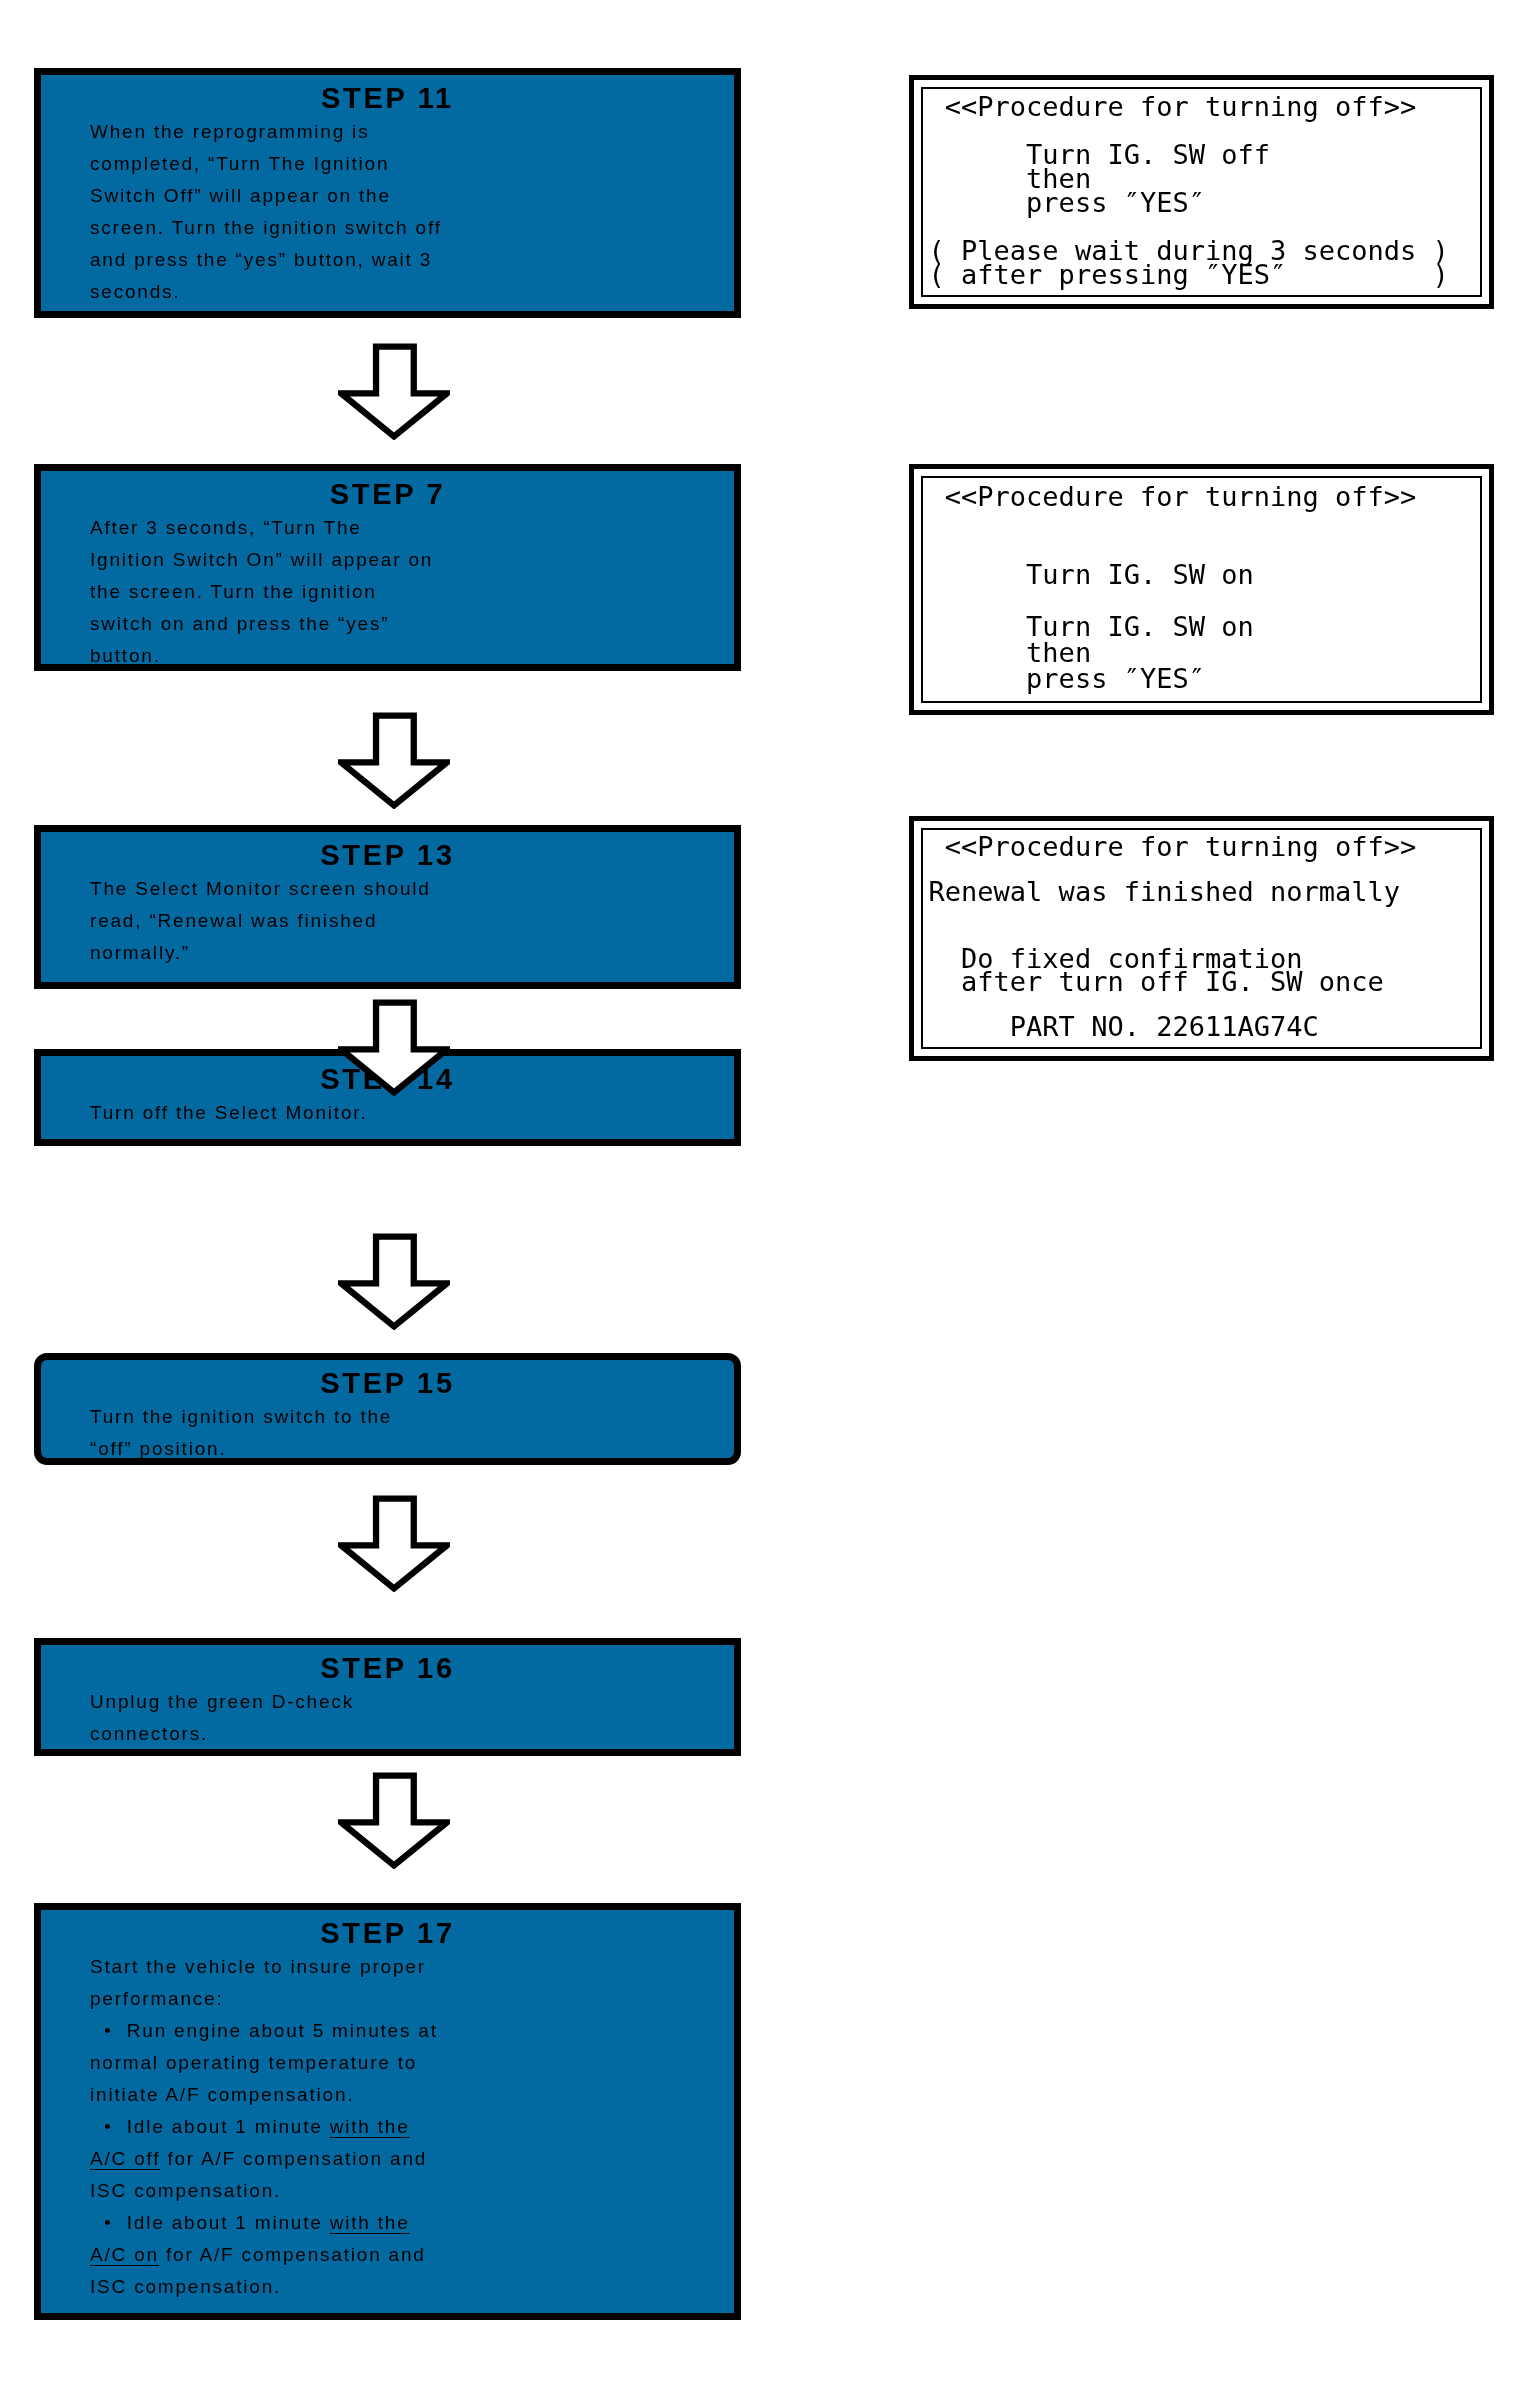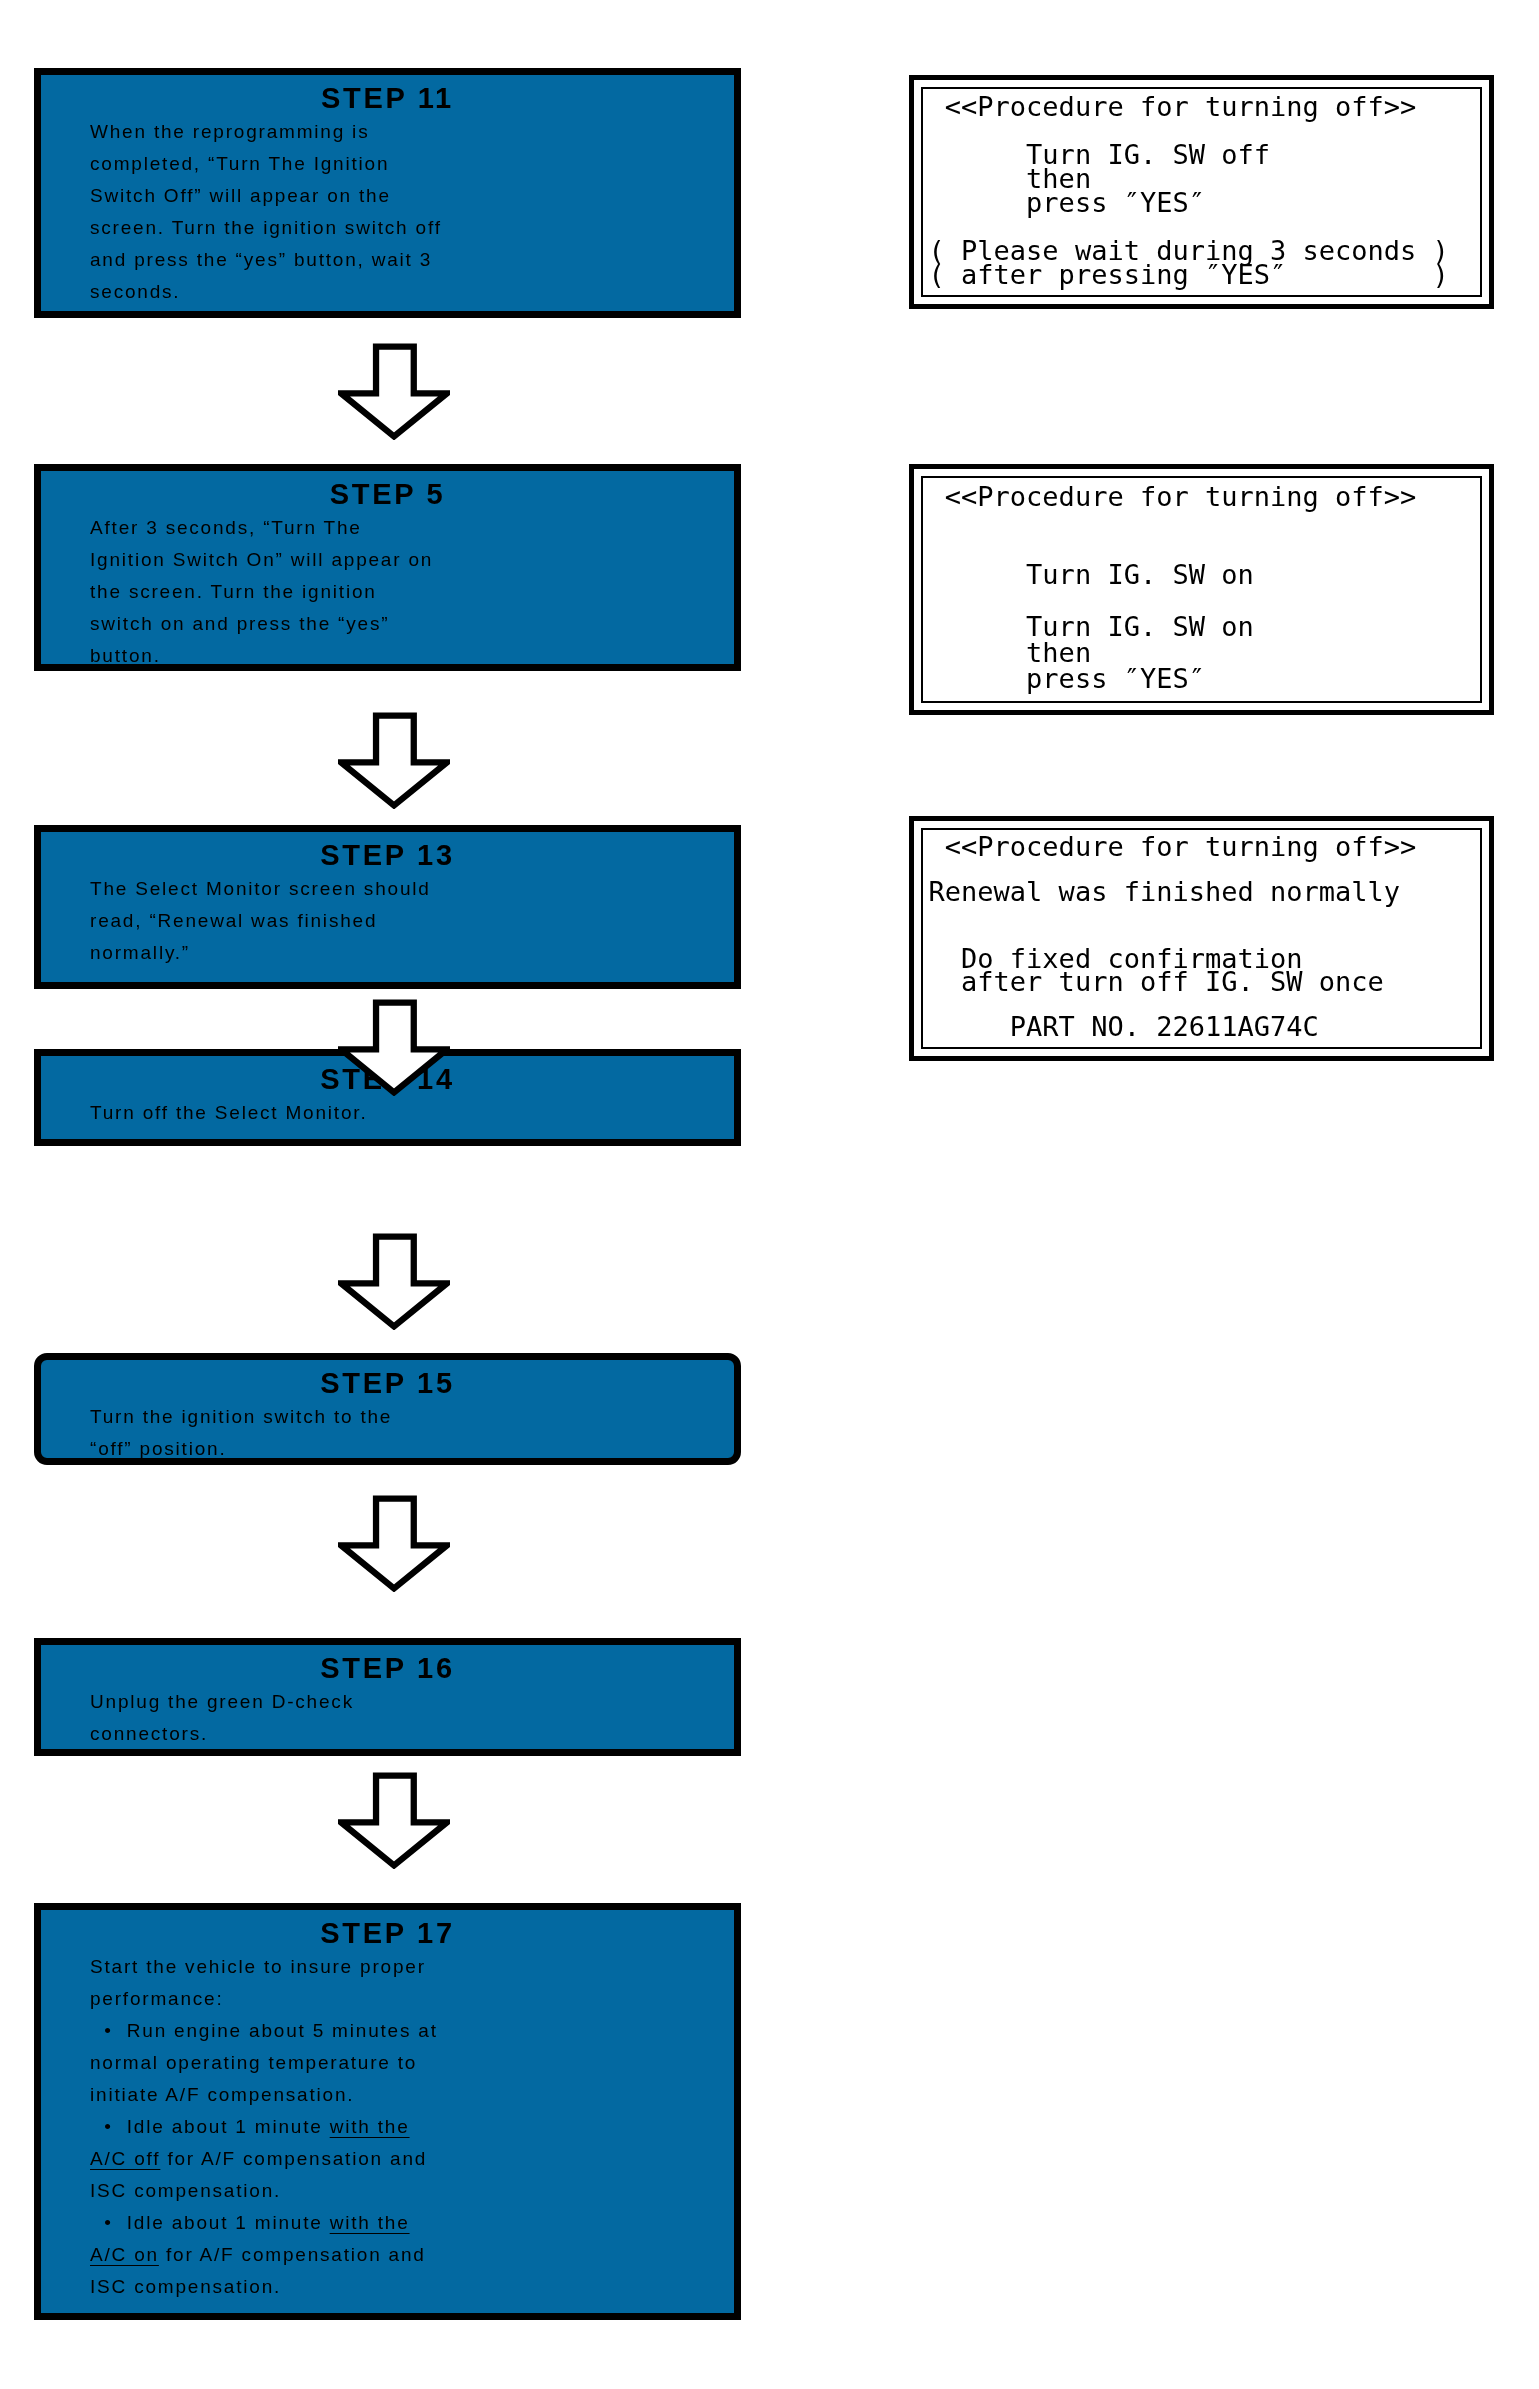--- a/index.html
+++ b/index.html
@@ -70,21 +70,21 @@
 <body>
 
 <div class="canvas">
   <div id="steps-layer">
   <div class="step-box" style="top: 68px; height: 250px;">
     <div class="step-title">STEP 11</div>
     <div class="step-body"><div class="step-line"><span>When the reprogramming is</span></div><div class="step-line"><span>completed, “Turn The Ignition</span></div><div class="step-line"><span>Switch Off” will appear on the</span></div><div class="step-line"><span>screen. Turn the ignition switch off</span></div><div class="step-line"><span>and press the “yes” button, wait 3</span></div><div class="step-line"><span>seconds.</span></div></div>
   </div>
 
   <div class="step-box" style="top: 464px; height: 207px;">
-    <div class="step-title">STEP 5</div>
+    <div class="step-title">STEP 7</div>
     <div class="step-body"><div class="step-line"><span>After 3 seconds, “Turn The</span></div><div class="step-line"><span>Ignition Switch On” will appear on</span></div><div class="step-line"><span>the screen. Turn the ignition</span></div><div class="step-line"><span>switch on and press the “yes”</span></div><div class="step-line"><span>button.</span></div></div>
   </div>
 
   <div class="step-box" style="top: 825px; height: 164px;">
     <div class="step-title">STEP 13</div>
     <div class="step-body"><div class="step-line"><span>The Select Monitor screen should</span></div><div class="step-line"><span>read, “Renewal was finished</span></div><div class="step-line"><span>normally.”</span></div></div>
   </div>
 
   <div class="step-box" style="top: 1049px; height: 97px;">
     <div class="step-title">STEP 14</div>

